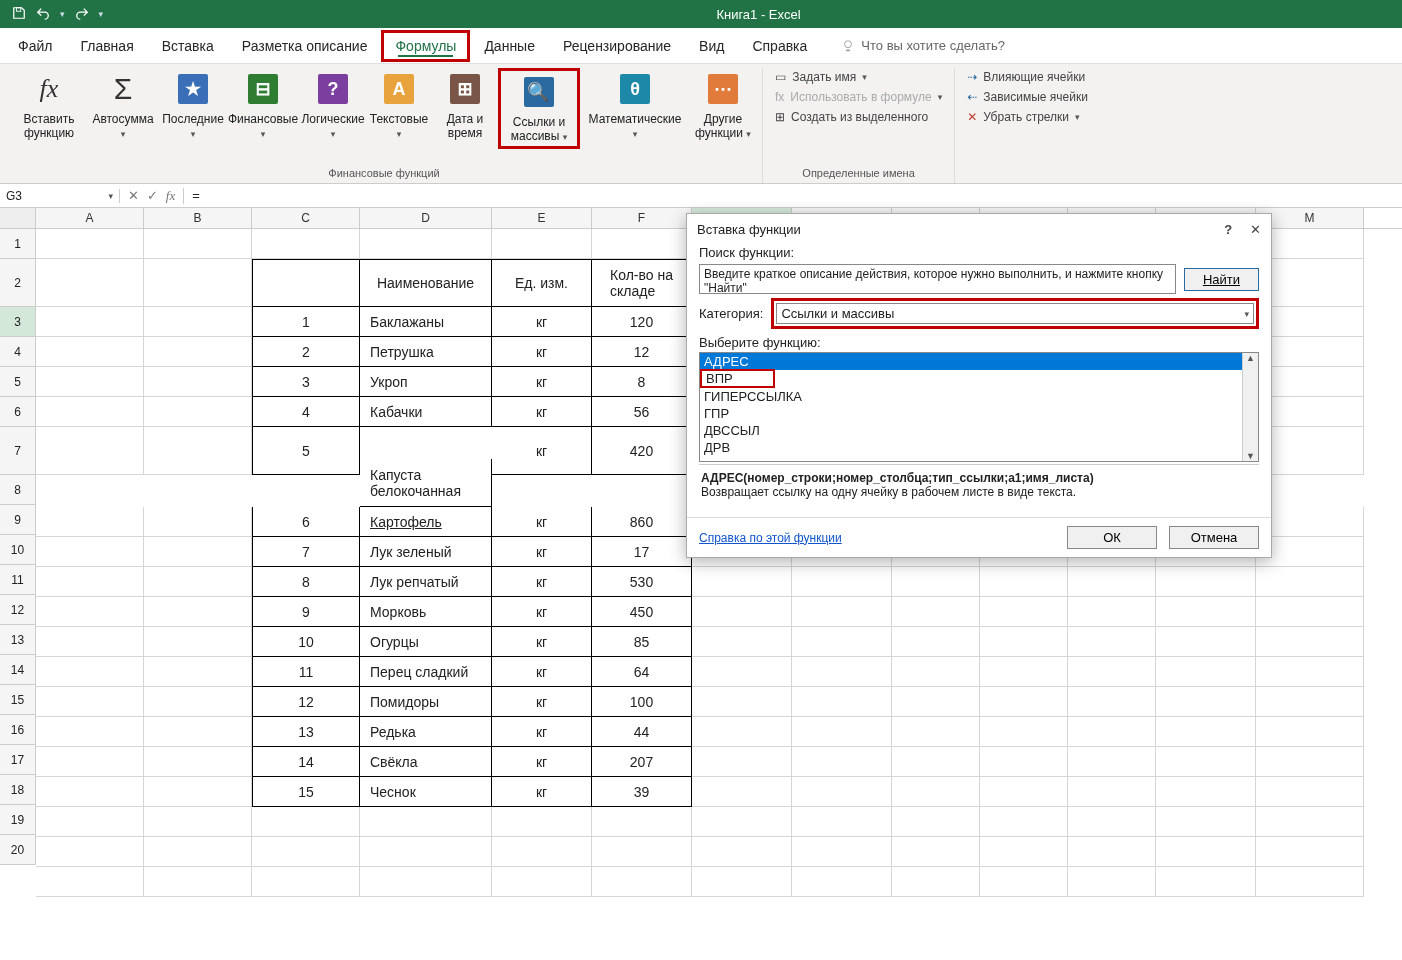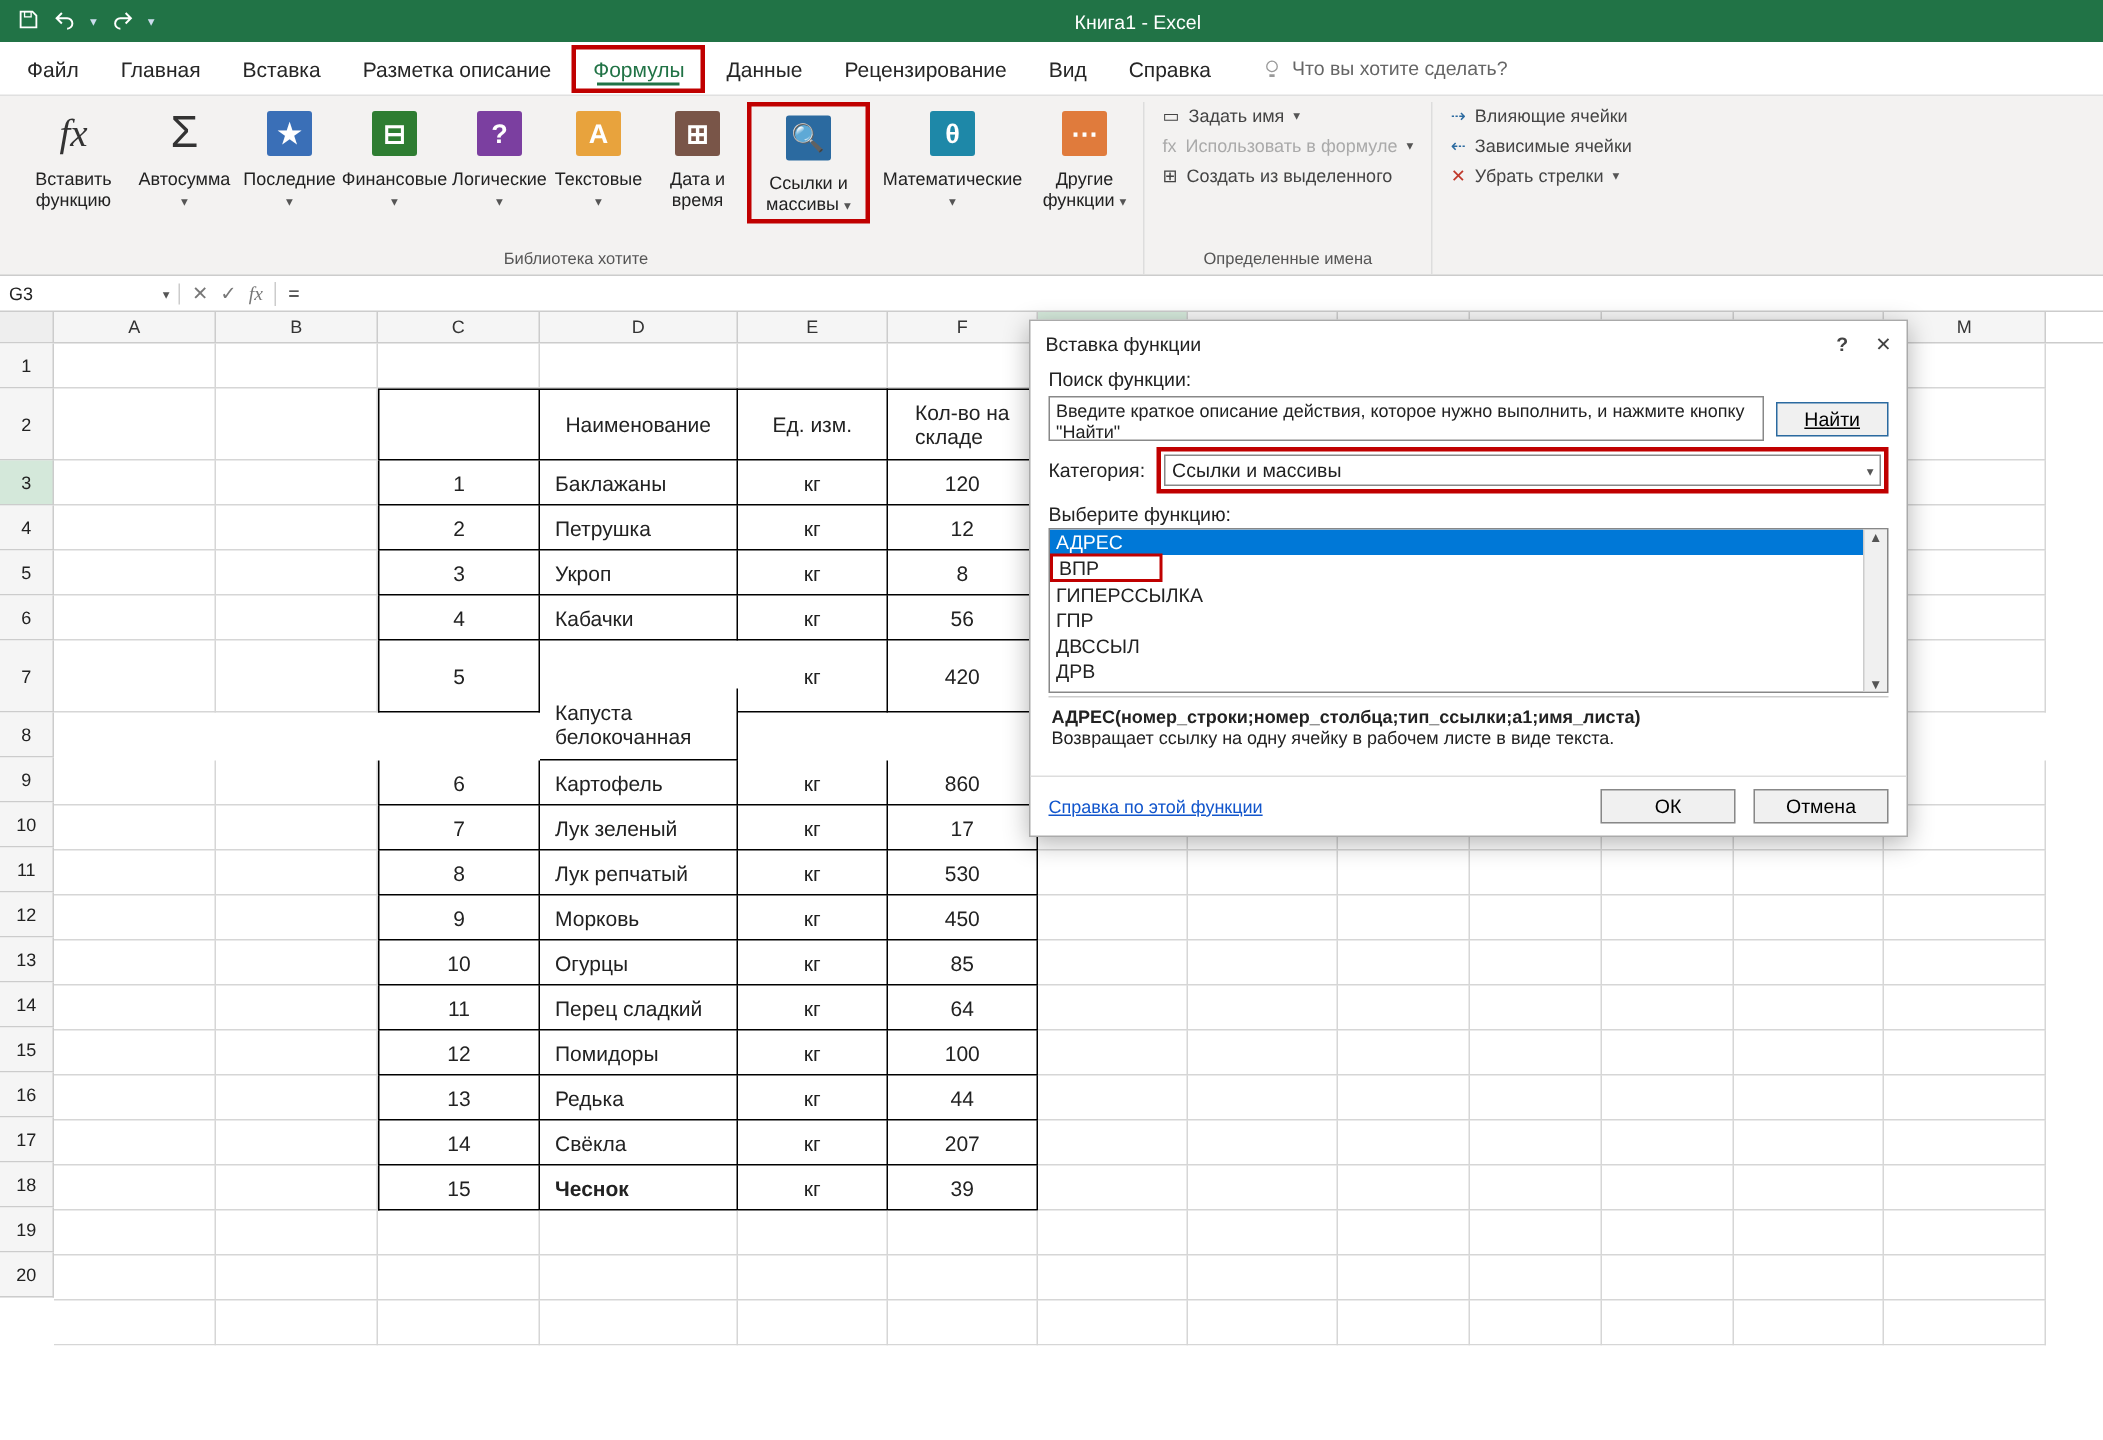--- a/index.html
+++ b/index.html
@@ -174,21 +174,21 @@
         <span class="label"><span>Математические</span><br><span class="caret">▾</span></span>
       </div>
       <div class="big-btn narrow">
         <div class="icon-lg">
             <span class="icon-bg" style="background:#e07b3c;">⋯</span>
           </div>
         <span class="label"><span style="white-space:pre-line">Другие
 функции</span> <span class="caret">▾</span></span>
       </div>
     </div>
-    <div class="ribbon-group-label">Библиотека хотите</div>
+    <div class="ribbon-group-label">Финансовые функций</div>
   </div>
 
   <div class="ribbon-group">
     <div class="ribbon-group-body names-group-body">
       <div class="small-items">
         <div class="small-item">
             <span>▭</span>
             <span>Задать имя</span> 
             <span class="caret">▾</span>
           </div>
@@ -385,21 +385,21 @@
           <div class="cell" style="width: 88px; height: 48px;"></div>
           <div class="cell" style="width: 88px; height: 48px;"></div>
           <div class="cell" style="width: 88px; height: 48px;"></div>
           <div class="cell" style="width: 100px; height: 48px;"></div>
           <div class="cell" style="width: 108px; height: 48px;"></div>
         </div>
         <div class="cell-row">
           <div class="cell" style="width: 108px; height: 30px;"></div>
           <div class="cell" style="width: 108px; height: 30px;"></div>
           <div class="cell center" style="width: 108px; height: 30px; border-right: 1px solid rgb(0, 0, 0); border-bottom: 1px solid rgb(0, 0, 0); border-left: 1px solid rgb(0, 0, 0);">6</div>
-          <div class="cell" style="width: 132px; height: 30px; border-right: 1px solid rgb(0, 0, 0); border-bottom: 1px solid rgb(0, 0, 0); padding-left: 10px;">Картофель</div>
+          <div class="cell" style="width: 132px; height: 30px; border-right: 1px solid rgb(0, 0, 0); border-bottom: 1px solid rgb(0, 0, 0); padding-left: 10px; text-decoration: underline;">Картофель</div>
           <div class="cell center" style="width: 100px; height: 30px; border-right: 1px solid rgb(0, 0, 0); border-bottom: 1px solid rgb(0, 0, 0);">кг</div>
           <div class="cell center" style="width: 100px; height: 30px; border-right: 1px solid rgb(0, 0, 0); border-bottom: 1px solid rgb(0, 0, 0);">860</div>
           <div class="cell" style="width: 100px; height: 30px;"></div>
           <div class="cell" style="width: 100px; height: 30px;"></div>
           <div class="cell" style="width: 88px; height: 30px;"></div>
           <div class="cell" style="width: 88px; height: 30px;"></div>
           <div class="cell" style="width: 88px; height: 30px;"></div>
           <div class="cell" style="width: 100px; height: 30px;"></div>
           <div class="cell" style="width: 108px; height: 30px;"></div>
         </div>
@@ -520,21 +520,21 @@
           <div class="cell" style="width: 88px; height: 30px;"></div>
           <div class="cell" style="width: 88px; height: 30px;"></div>
           <div class="cell" style="width: 88px; height: 30px;"></div>
           <div class="cell" style="width: 100px; height: 30px;"></div>
           <div class="cell" style="width: 108px; height: 30px;"></div>
         </div>
         <div class="cell-row">
           <div class="cell" style="width: 108px; height: 30px;"></div>
           <div class="cell" style="width: 108px; height: 30px;"></div>
           <div class="cell center" style="width: 108px; height: 30px; border-right: 1px solid rgb(0, 0, 0); border-bottom: 1px solid rgb(0, 0, 0); border-left: 1px solid rgb(0, 0, 0);">15</div>
-          <div class="cell" style="width: 132px; height: 30px; border-right: 1px solid rgb(0, 0, 0); border-bottom: 1px solid rgb(0, 0, 0); padding-left: 10px; font-weight: bold;">Чеснок</div>
+          <div class="cell" style="width: 132px; height: 30px; border-right: 1px solid rgb(0, 0, 0); border-bottom: 1px solid rgb(0, 0, 0); padding-left: 10px;">Чеснок</div>
           <div class="cell center" style="width: 100px; height: 30px; border-right: 1px solid rgb(0, 0, 0); border-bottom: 1px solid rgb(0, 0, 0);">кг</div>
           <div class="cell center" style="width: 100px; height: 30px; border-right: 1px solid rgb(0, 0, 0); border-bottom: 1px solid rgb(0, 0, 0);">39</div>
           <div class="cell" style="width: 100px; height: 30px;"></div>
           <div class="cell" style="width: 100px; height: 30px;"></div>
           <div class="cell" style="width: 88px; height: 30px;"></div>
           <div class="cell" style="width: 88px; height: 30px;"></div>
           <div class="cell" style="width: 88px; height: 30px;"></div>
           <div class="cell" style="width: 100px; height: 30px;"></div>
           <div class="cell" style="width: 108px; height: 30px;"></div>
         </div>

